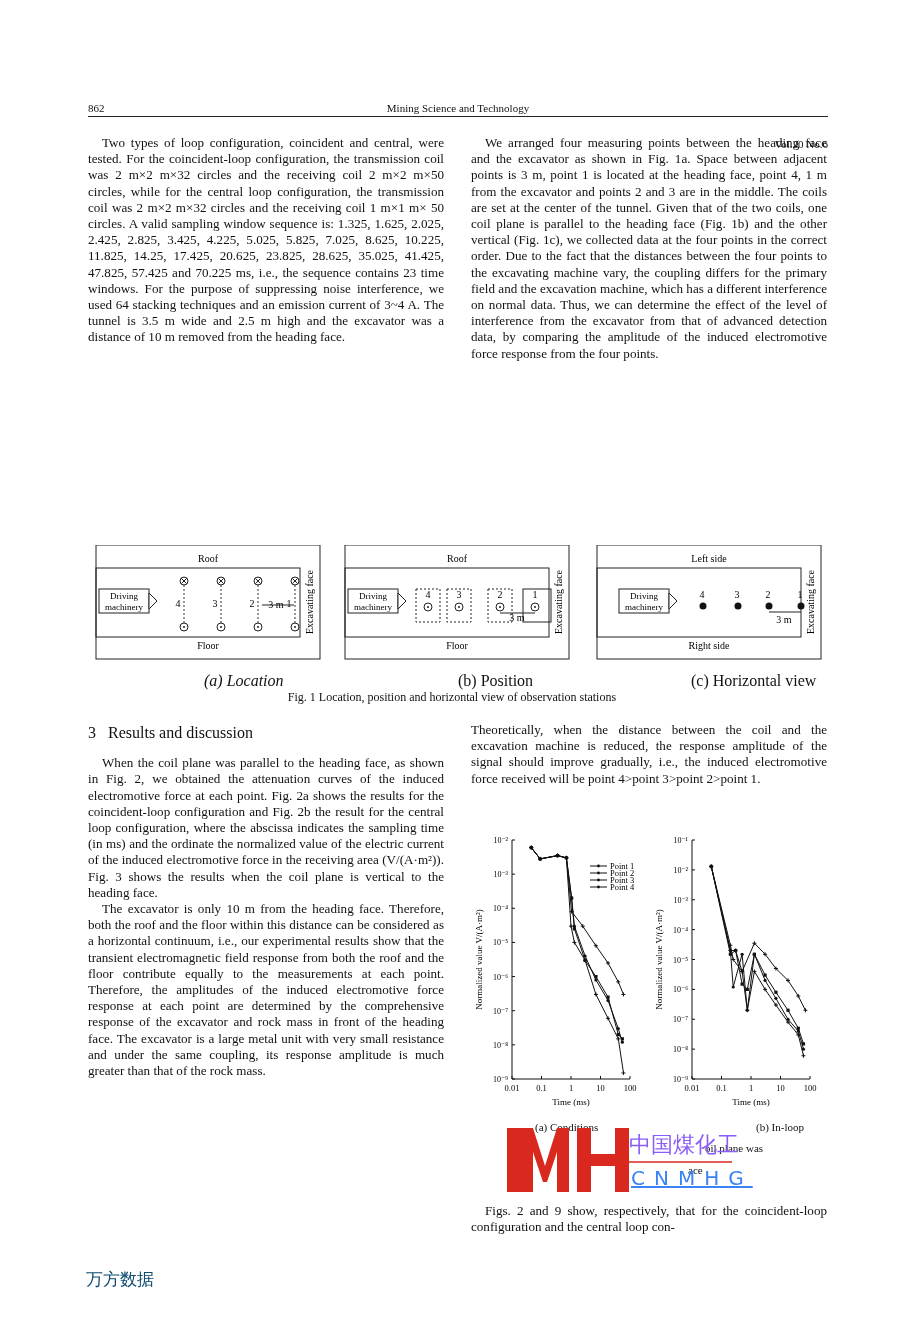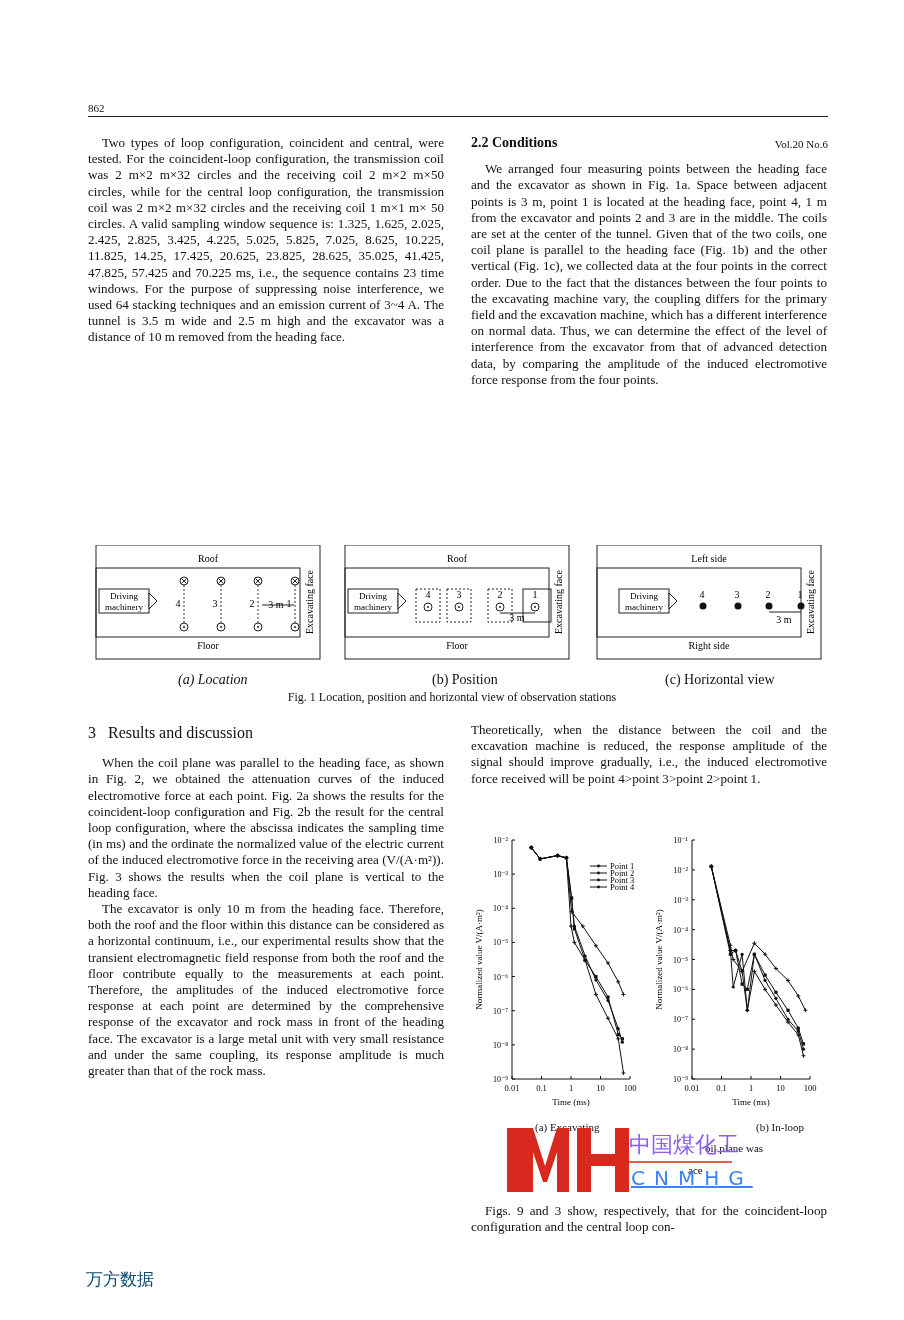--- a/index.html
+++ b/index.html
@@ -6,41 +6,41 @@
   body{width:904px;height:1320px;position:relative;overflow:hidden;font-family:"Liberation Serif","DejaVu Serif",serif;color:#111;}
   .hdr{position:absolute;left:88px;top:100px;width:740px;height:16px;font-size:11px;border-bottom:1.5px solid #222;}
   .hdr .pn{position:absolute;left:0;top:2px;}
   .hdr .jn{position:absolute;left:0;width:100%;text-align:center;top:2px;}
   .hdr .vol{position:absolute;right:0;top:2px;margin-top:36px;}
   .col{position:absolute;font-size:13.1px;line-height:16.2px;text-align:justify;}
   .col p{margin:0;}
   .ind{text-indent:14px;}
   .sec{font-weight:bold;font-size:14px;margin:0 0 10px 0;}
   .sec2{font-weight:normal;font-size:16px;}
-  .fig-label{position:absolute;font-size:14px;}
+  .fig-label{position:absolute;font-size:16px;margin-left:26px;}
   .cap{position:absolute;font-size:11px;}
   .figcap{position:absolute;left:0;width:904px;text-align:center;font-size:12px;top:690px;}
   svg text{font-family:"Liberation Serif","DejaVu Serif",serif;}
   .wm{position:absolute;left:86px;top:1268px;font-family:"DejaVu Sans",sans-serif;font-size:17px;color:#0c4a6e;}
   .logo{position:absolute;left:507px;top:1126px;width:260px;height:70px;}
 </style>
 </head>
 <body>
 
 <div class="hdr">
   <span class="pn">862</span>
+  <span class="jn">Mining Science and Technology</span>
   <span class="vol">Vol.20  No.6</span>
 </div>
 
 <div class="col" style="left:88px;top:135px;width:356px;">
   <p class="ind">Two types of loop configuration, coincident and central, were tested. For the coincident-loop configuration, the transmission coil was 2 m×2 m×32 circles and the receiving coil 2 m×2 m×50 circles, while for the central loop configuration, the transmission coil was 2 m×2 m×32 circles and the receiving coil 1 m×1 m× 50 circles. A valid sampling window sequence is: 1.325, 1.625, 2.025, 2.425, 2.825, 3.425, 4.225, 5.025, 5.825, 7.025, 8.625, 10.225, 11.825, 14.25, 17.425, 20.625, 23.825, 28.625, 35.025, 41.425, 47.825, 57.425 and 70.225 ms, i.e., the sequence contains 23 time windows. For the purpose of suppressing noise interference, we used 64 stacking techniques and an emission current of 3~4 A. The tunnel is 3.5 m wide and 2.5 m high and the excavator was a distance of 10 m removed from the heading face.</p>
 </div>
 
 <div class="col" style="left:471px;top:135px;width:356px;">
-  <div class="sec">2.2  Conditions</div>
   <p class="ind">We arranged four measuring points between the heading face and the excavator as shown in Fig. 1a. Space between adjacent points is 3 m, point 1 is located at the heading face, point 4, 1 m from the excavator and points 2 and 3 are in the middle. The coils are set at the center of the tunnel. Given that of the two coils, one coil plane is parallel to the heading face (Fig. 1b) and the other vertical (Fig. 1c), we collected data at the four points in the correct order. Due to the fact that the distances between the four points to the excavating machine vary, the coupling differs for the primary field and the excavation machine, which has a different interference on normal data. Thus, we can determine the effect of the level of interference from the excavator from that of advanced detection data, by comparing the amplitude of the induced electromotive force response from the four points.</p>
 </div>
 
 <div>
   <svg id="fig1" width="904" height="120" style="position:absolute;left:0;top:545px;">
       <g transform="translate(96,0)">
         <rect x="0" y="0" width="224" height="114" fill="none" stroke="#222" stroke-width="1"></rect>
         <rect x="0" y="23" width="204" height="69" fill="none" stroke="#222" stroke-width="1"></rect>
         <text x="112" y="17" font-size="10" text-anchor="middle">Roof</text>
         <text x="112" y="104" font-size="10" text-anchor="middle">Floor</text>
@@ -310,37 +310,37 @@
     <path d="M78.38038487208745,128.50672887953857 L82.38038487208745,128.50672887953857 M80.38038487208745,126.50672887953857 L80.38038487208745,130.50672887953857" stroke="#111" stroke-width="1"></path>
     <path d="M83.57507701423003,128.50672887953857 L87.57507701423003,128.50672887953857 M85.57507701423003,126.50672887953857 L85.57507701423003,130.50672887953857" stroke="#111" stroke-width="1"></path>
     <path d="M90.11961512791255,149.3884577590771 L94.11961512791255,149.3884577590771 M92.11961512791255,147.3884577590771 L92.11961512791255,151.3884577590771" stroke="#111" stroke-width="1"></path>
     <path d="M102.36132889305169,121.2459671750355 L106.36132889305169,121.2459671750355 M104.36132889305169,119.2459671750355 L104.36132889305169,123.2459671750355" stroke="#111" stroke-width="1"></path>
     <path d="M113.07507701423005,132.23927363571153 L117.07507701423005,132.23927363571153 M115.07507701423005,130.23927363571153 L115.07507701423005,134.23927363571153" stroke="#111" stroke-width="1"></path>
     <path d="M123.93039218042058,146.49327112046143 L127.93039218042058,146.49327112046143 M125.93039218042058,144.49327112046143 L125.93039218042058,148.49327112046143" stroke="#111" stroke-width="1"></path>
     <path d="M136.03053890054753,158.38172887953857 L140.03053890054753,158.38172887953857 M138.03053890054753,156.38172887953857 L138.03053890054753,160.38172887953857" stroke="#111" stroke-width="1"></path>
     <path d="M146.2607697441749,174.00273139478864 L150.2607697441749,174.00273139478864 M148.2607697441749,172.00273139478864 L148.2607697441749,176.00273139478864" stroke="#111" stroke-width="1"></path>
     <path d="M153.4303921804206,188.25672887953857 L157.4303921804206,188.25672887953857 M155.4303921804206,186.25672887953857 L155.4303921804206,190.25672887953857" stroke="#111" stroke-width="1"></path>
   </svg>
-<div class="cap" style="left:535px;top:1121px;">(a) Excavating</div>
+<div class="cap" style="left:535px;top:1121px;">(a) Conditions</div>
 <div class="cap" style="left:756px;top:1121px;">(b) In-loop</div>
 <div class="cap" style="left:705px;top:1142px;">oil plane was</div>
 <div class="cap" style="left:688px;top:1164px;">ace</div>
 
 <div class="logo">
   <svg width="260" height="70">
     <g fill="#d9281e">
       <rect x="0" y="2" width="14" height="64"></rect>
       <polygon points="14,2 26,2 38,40 50,2 62,2 62,66 50,66 50,26 40,56 36,56 26,26 26,66 14,66"></polygon>
       <rect x="70" y="2" width="14" height="64"></rect>
       <rect x="84" y="28" width="24" height="12"></rect>
       <rect x="108" y="2" width="14" height="64"></rect>
     </g>
     <line x1="122" y1="36" x2="225" y2="36" stroke="#d9281e" stroke-width="1.5"></line>
   </svg>
   <div style="position:absolute;left:122px;top:4px;font-family:'DejaVu Sans',sans-serif;font-size:22px;color:#8b5cf6;">中国煤化工</div>
   <div style="position:absolute;left:124px;top:40px;font-family:'DejaVu Sans',sans-serif;font-size:20px;letter-spacing:9px;color:#3b82f6;text-decoration:underline;">CNMHG</div>
 </div>
 
 <div class="col" style="left:471px;top:1203px;width:356px;">
-  <p class="ind">Figs. 9 and 3 show, respectively, that for the coincident-loop configuration and the central loop con-</p>
+  <p class="ind">Figs. 2 and 9 show, respectively, that for the coincident-loop configuration and the central loop con-</p>
 </div>
 
 <div class="wm">万方数据</div>
 
 </body></html>

